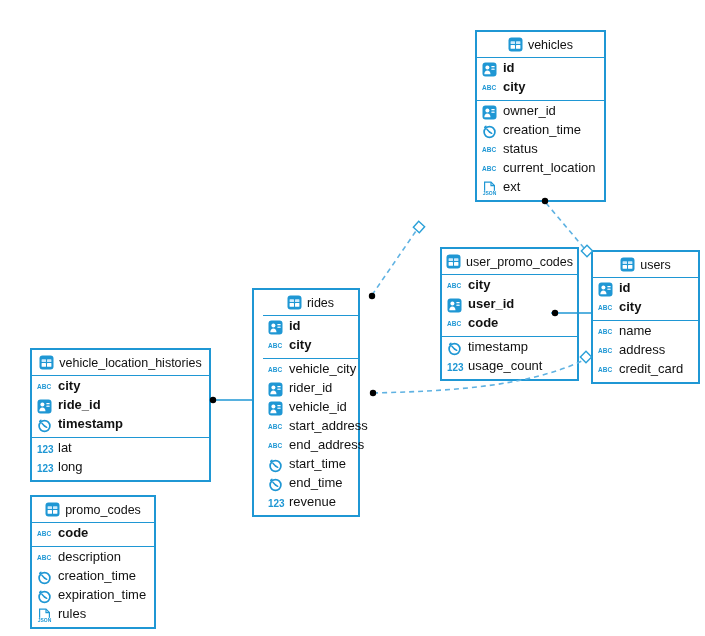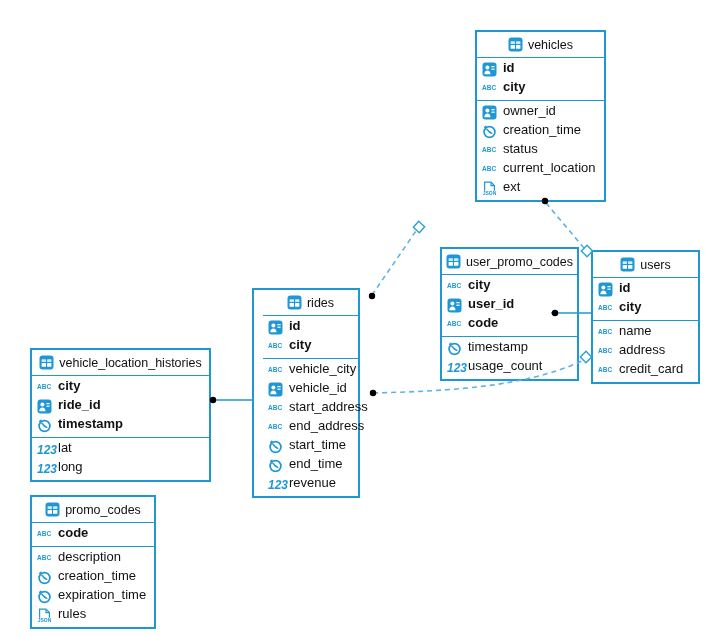--- a/index.html
+++ b/index.html
@@ -18,21 +18,21 @@
             padding:0 3px;white-space:nowrap;}
   .t-section{padding:2px 0;}
   .t-section.cols{border-top:1.5px solid var(--blue);}
   .t-row{height:19px;display:flex;gap:4px;padding:0 5px;font-size:13px;
          color:var(--text);white-space:nowrap;}
   .t-row.key .col-name{font-weight:700;}
   .icon-cell{width:17px;flex:0 0 17px;display:flex;align-items:center;justify-content:flex-start;}
   .t-header .icon-cell{width:15px;flex:0 0 15px;}
   .txt-icon{color:var(--blue);font-weight:700;line-height:1;}
   .txt-icon.abc{font-size:6.5px;}
-  .txt-icon.n123{font-size:12px;font-style:italic;}
+  .txt-icon.n123{font-size:10px;}
 
   
   .t-vehicles{left:435px;top:30px;width:131px;margin-left:40px;}
   .t-user_promo_codes{left:412px;top:247px;width:139px;margin-left:28px;}
   .t-users{left:591px;top:250px;width:109px;}
   .t-rides{left:252px;top:288px;width:108px;padding-left:9px;}
   .t-vehicle_location_histories{left:30px;top:348px;width:181px;}
   .t-promo_codes{left:30px;top:495px;width:126px;}
 
   
@@ -286,20 +286,32 @@
           <div class="t-row">
             <span class="icon-cell">
               <svg width="15" height="15" viewBox="0 0 15 15">
                 <rect x="0.5" y="0.5" width="14" height="14" rx="3" fill="#1f97d4"></rect>
                 <circle cx="5.4" cy="5.6" r="2" fill="#fff"></circle>
                 <path d="M2.3 12.3 C2.3 9.8 3.6 8.4 5.4 8.4 C7.2 8.4 8.5 9.8 8.5 12.3 Z" fill="#fff"></path>
                 <rect x="9.3" y="4" width="3.4" height="1.3" rx="0.4" fill="#ffffff"></rect>
                 <rect x="9.3" y="6.6" width="3.4" height="1.3" rx="0.4" fill="#cdeafc"></rect>
               </svg>
             </span>
+            <span class="col-name">rider_id</span>
+          </div>
+          <div class="t-row">
+            <span class="icon-cell">
+              <svg width="15" height="15" viewBox="0 0 15 15">
+                <rect x="0.5" y="0.5" width="14" height="14" rx="3" fill="#1f97d4"></rect>
+                <circle cx="5.4" cy="5.6" r="2" fill="#fff"></circle>
+                <path d="M2.3 12.3 C2.3 9.8 3.6 8.4 5.4 8.4 C7.2 8.4 8.5 9.8 8.5 12.3 Z" fill="#fff"></path>
+                <rect x="9.3" y="4" width="3.4" height="1.3" rx="0.4" fill="#ffffff"></rect>
+                <rect x="9.3" y="6.6" width="3.4" height="1.3" rx="0.4" fill="#cdeafc"></rect>
+              </svg>
+            </span>
             <span class="col-name">vehicle_id</span>
           </div>
           <div class="t-row">
             <span class="icon-cell">
               <span class="txt-icon abc">ABC</span>
             </span>
             <span class="col-name">start_address</span>
           </div>
           <div class="t-row">
             <span class="icon-cell">

